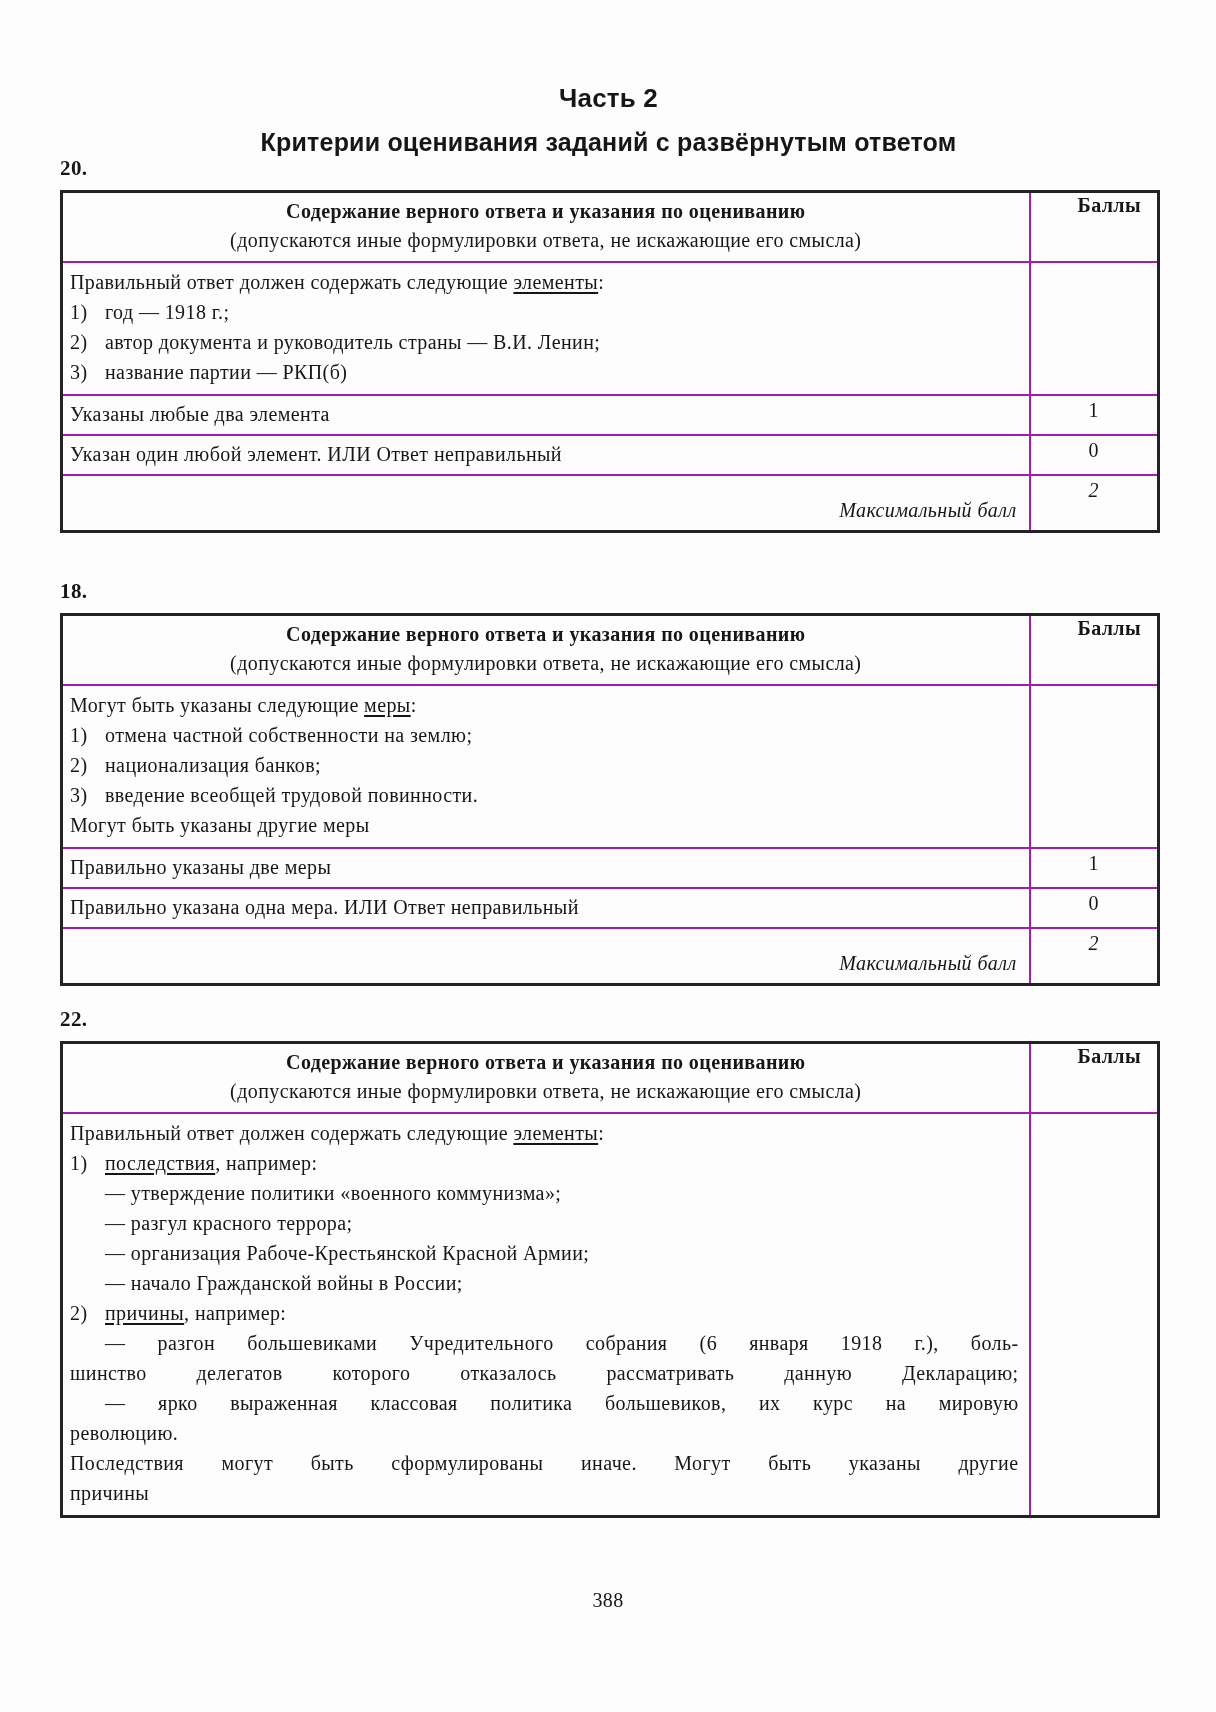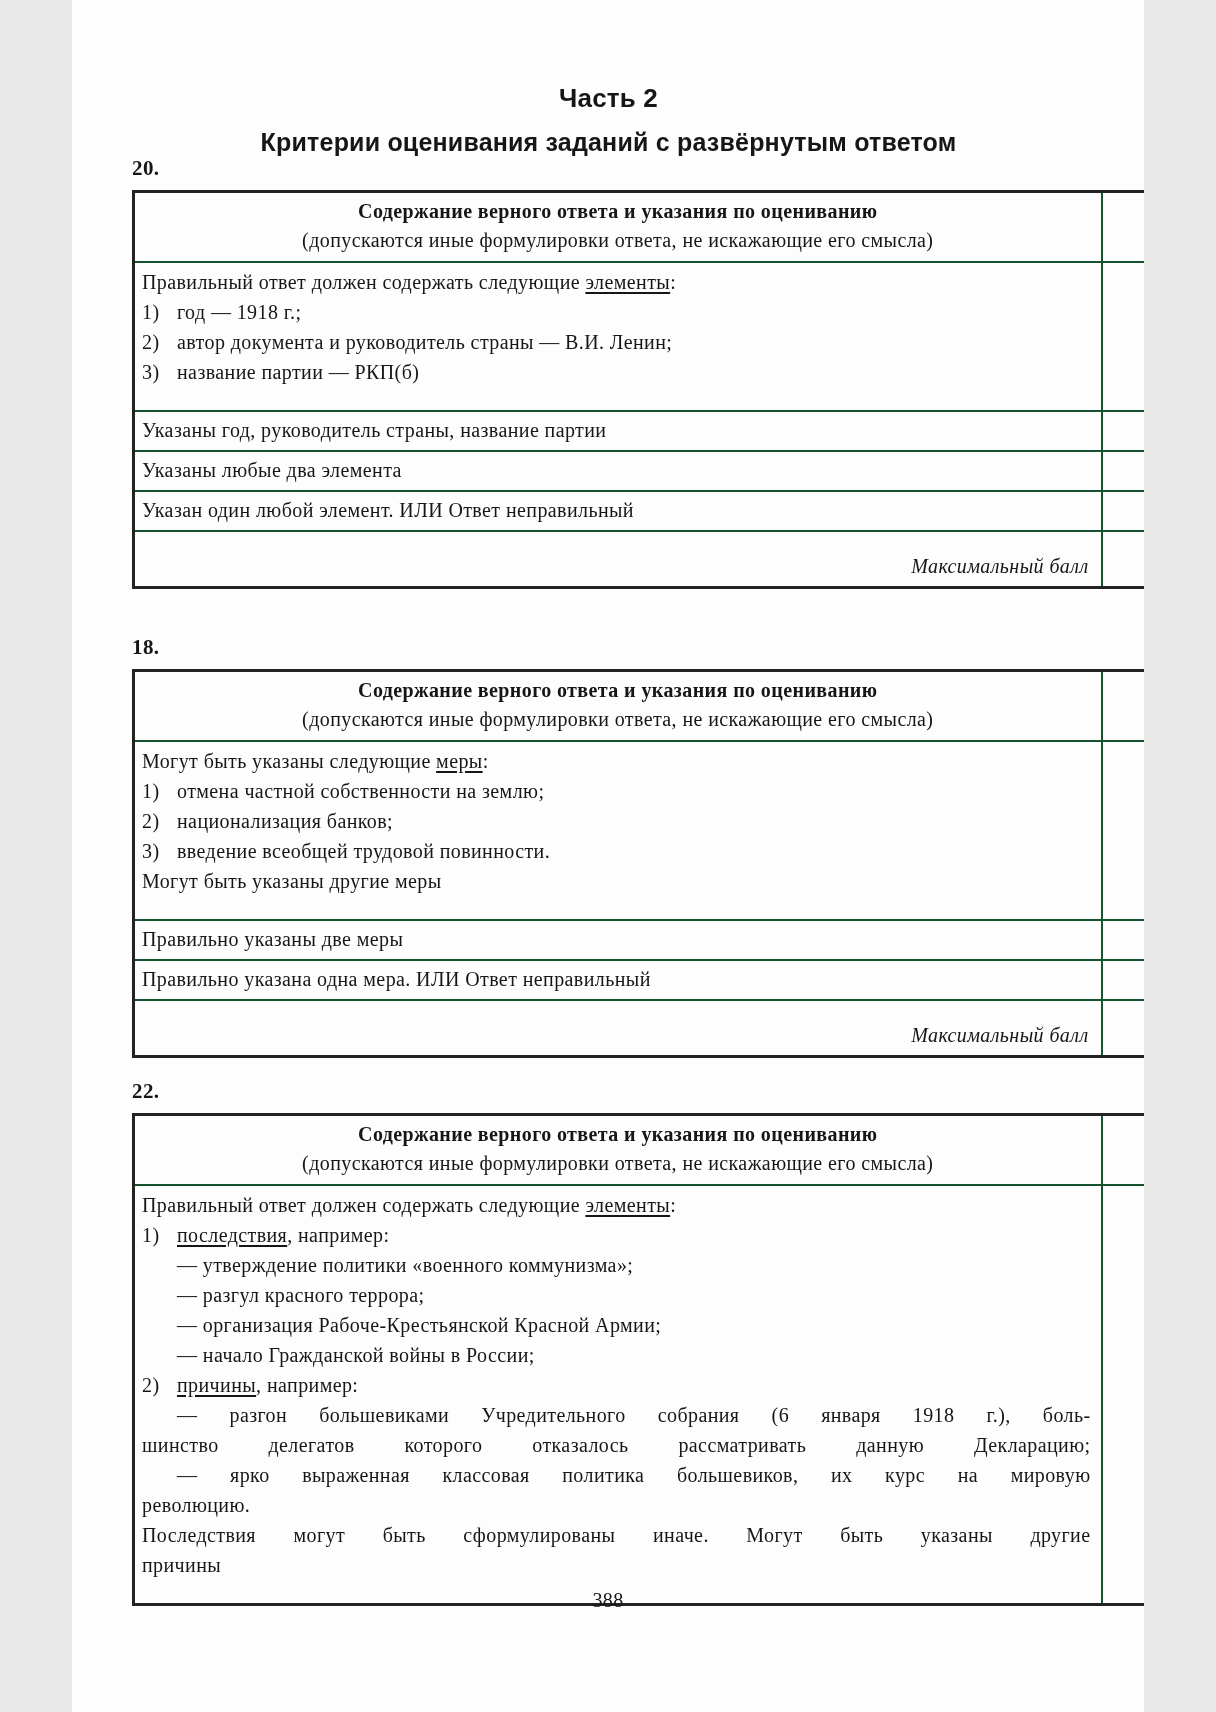--- a/index.html
+++ b/index.html
@@ -1,19 +1,19 @@
 <!DOCTYPE html>
 <html lang="ru"><head>
 <meta charset="utf-8">
 <title>Часть 2 — Критерии оценивания</title>
 <style>
   html,body { margin:0; padding:0; background:#e9e9e9; }
   .page {
     position:relative;
-    width:1072px; height:1712px;
+    width:1216px; height:1712px;
     margin:0 auto;
     background:#fdfdfd;
     color:#161616;
     font-family:"Liberation Serif","DejaVu Serif",serif;
     font-size:20px;
     letter-spacing:0.4px;
     box-sizing:border-box;
     padding:0 59px 0 60px;
     overflow:hidden;
   }
@@ -42,32 +42,32 @@
   .tn21 { margin-top:47px; }
   .tn22 { margin-top:22px; }
   table.crit {
     border-collapse:collapse;
     table-layout:fixed;
     width:1097px;
     margin-top:11px;
     border:3px solid #232323;
   }
   table.crit td {
-    border:2px solid #14532d;
+    border:2px solid #a21caf;
     vertical-align:top;
     box-sizing:border-box;
   }
   .hc { text-align:center; padding:4px 10px 6px; }
   .hb { font-weight:700; line-height:29px; }
   .hn { line-height:29px; }
   .hp {
     text-align:center; vertical-align:middle;
     font-weight:700; font-size:20px;padding-left:32px;
   }
-  .cc { padding:4px 10px 23px 7px; }
+  .cc { padding:4px 10px 7px 7px; }
   .ln { line-height:30px; min-height:30px; }
   .it { display:flex; }
   .mk { flex:0 0 35px; }
   .tx { flex:1 1 auto; }
   .dash { padding-left:35px; }
   .st { text-align:justify; text-align-last:justify; }
   .u { text-decoration:underline; text-underline-offset:3px; }
   .cr { padding:4px 10px 6px 7px; line-height:28px; }
   .sc {
     text-align:center; vertical-align:middle;
@@ -119,24 +119,20 @@
                 <span class="tx">автор документа и руководитель страны — В.И. Ленин;</span>
               </div>
             <div class="ln it">
                 <span class="mk">3)</span>
                 <span class="tx">название партии — РКП(б)</span>
               </div>
           </td>
           <td class="sc emptysc"></td>
         </tr>
         <tr>
-          <td class="cr">Указаны год, руководитель страны, название партии</td>
-          <td class="sc">2</td>
-        </tr>
-        <tr>
           <td class="cr">Указаны любые два элемента</td>
           <td class="sc">1</td>
         </tr>
         <tr>
           <td class="cr">Указан один любой элемент. ИЛИ Ответ неправильный</td>
           <td class="sc">0</td>
         </tr>
         <tr>
           <td class="mx">Максимальный балл</td>
           <td class="sc mxv">2</td>

